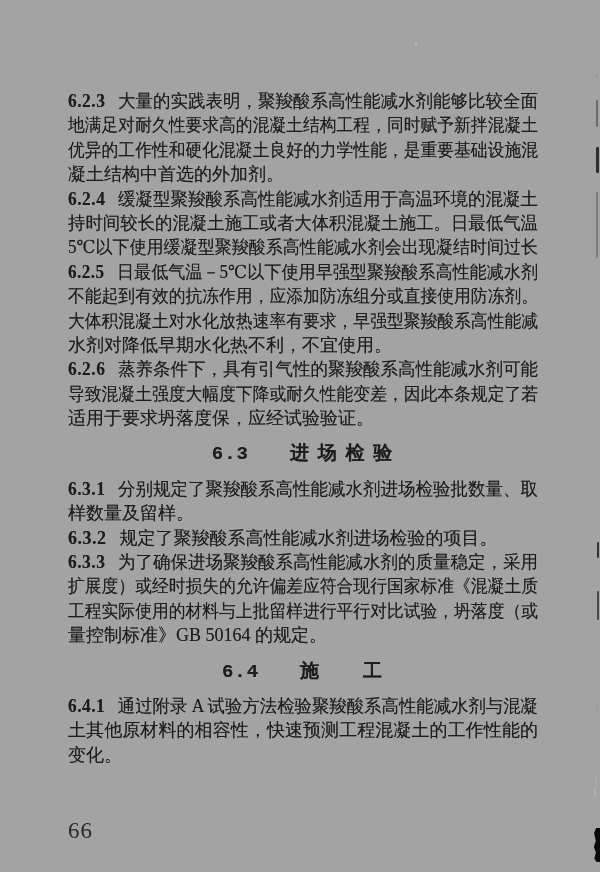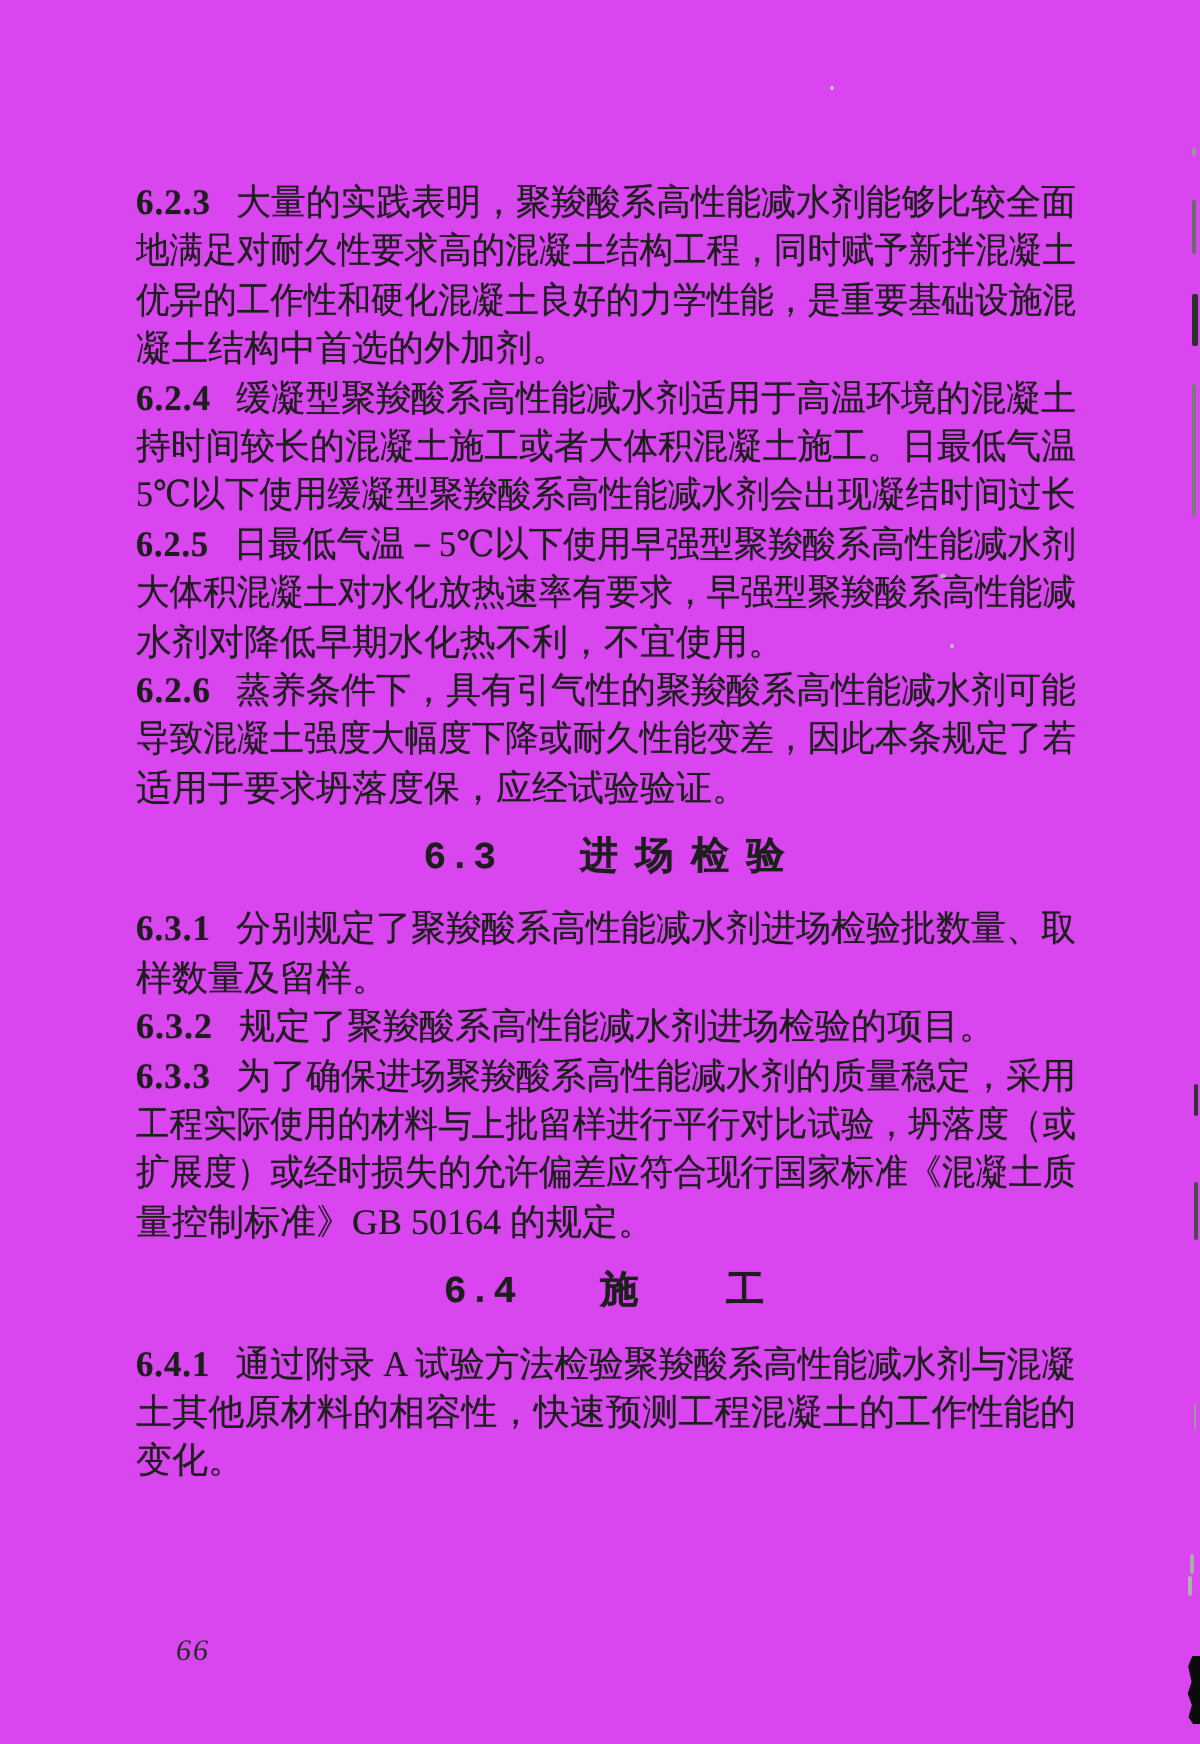--- a/index.html
+++ b/index.html
@@ -15,56 +15,57 @@
   }
   .line{height:24.4px;line-height:24.4px;font-size:18px;text-align:left;overflow:visible;}
   .line.just{text-align:justify;text-align-last:justify;text-justify:inter-character;}
   .fit{display:inline-block;white-space:nowrap;transform-origin:0 60%;}
   .fit.flow{display:inline;white-space:normal;}
   .cnum{font-weight:bold;margin-right:13px;letter-spacing:.5px;}
   .heading{height:24.4px;line-height:24.4px;margin:11px 0;text-align:center;font-weight:bold;font-size:19px;}
   .hnum{margin-right:17px;letter-spacing:1px;font-family:Liberation Mono, monospace;}
   .htitle{letter-spacing:2px;margin-left:24px;}
   .page-num{
-    position:absolute;left:88px;top:818px;
-    font-style:italic;font-size:15px;letter-spacing:1px;color:#2a2a2a;
+    position:absolute;left:68px;top:818px;
+    font-size:23px;letter-spacing:1px;color:#2a2a2a;
   }
   .artifacts{position:absolute;inset:0;pointer-events:none;}
   .mark,.speck{position:absolute;border-radius:1px;}
   .speck{border-radius:50%;}
   .blob{
     position:absolute;
     clip-path:polygon(45% 0,100% 0,100% 100%,50% 100%,18% 90%,42% 72%,12% 55%,40% 38%,15% 15%);
   }
 </style>
 </head>
 <body>
 
-<div class="page" style="background: #d946ef; color: rgb(29, 29, 29);">
+<div class="page" style="background: #a3a3a3; color: rgb(29, 29, 29);">
   <div class="content">
       <div class="line"><span class="fit" style="transform: scaleX(0.972079);"><span class="cnum">6.2.3</span><span>大量的实践表明，聚羧酸系高性能减水剂能够比较全面</span></span></div>
       <div class="line"><span class="fit" style="transform: scaleX(0.93254);"><span>地满足对耐久性要求高的混凝土结构工程，同时赋予新拌混凝土</span></span></div>
       <div class="line"><span class="fit" style="transform: scaleX(0.93254);"><span>优异的工作性和硬化混凝土良好的力学性能，是重要基础设施混</span></span></div>
       <div class="line last"><span class="fit"><span>凝土结构中首选的外加剂。</span></span></div>
       <div class="line"><span class="fit" style="transform: scaleX(0.972079);"><span class="cnum">6.2.4</span><span>缓凝型聚羧酸系高性能减水剂适用于高温环境的混凝土</span></span></div>
       <div class="line"><span class="fit" style="transform: scaleX(0.967078);"><span>持时间较长的混凝土施工或者大体积混凝土施工。日最低气温</span></span></div>
       <div class="line"><span class="fit" style="transform: scaleX(0.945407);"><span>5℃以下使用缓凝型聚羧酸系高性能减水剂会出现凝结时间过长</span></span></div>
       <div class="line"><span class="fit" style="transform: scaleX(0.950185);"><span class="cnum">6.2.5</span><span>日最低气温－5℃以下使用早强型聚羧酸系高性能减水剂</span></span></div>
+      <div class="line"><span class="fit" style="transform: scaleX(0.93254);"><span>不能起到有效的抗冻作用，应添加防冻组分或直接使用防冻剂。</span></span></div>
       <div class="line"><span class="fit" style="transform: scaleX(0.93254);"><span>大体积混凝土对水化放热速率有要求，早强型聚羧酸系高性能减</span></span></div>
       <div class="line last"><span class="fit"><span>水剂对降低早期水化热不利，不宜使用。</span></span></div>
       <div class="line"><span class="fit" style="transform: scaleX(0.972079);"><span class="cnum">6.2.6</span><span>蒸养条件下，具有引气性的聚羧酸系高性能减水剂可能</span></span></div>
       <div class="line"><span class="fit" style="transform: scaleX(0.93254);"><span>导致混凝土强度大幅度下降或耐久性能变差，因此本条规定了若</span></span></div>
       <div class="line last"><span class="fit"><span>适用于要求坍落度保，应经试验验证。</span></span></div>
       <div class="heading"><span class="hnum">6.3</span><span class="htitle">进 场 检 验</span></div>
       <div class="line"><span class="fit" style="transform: scaleX(0.972079);"><span class="cnum">6.3.1</span><span>分别规定了聚羧酸系高性能减水剂进场检验批数量、取</span></span></div>
       <div class="line last"><span class="fit"><span>样数量及留样。</span></span></div>
       <div class="line last"><span class="fit"><span class="cnum">6.3.2</span><span>规定了聚羧酸系高性能减水剂进场检验的项目。</span></span></div>
       <div class="line"><span class="fit" style="transform: scaleX(0.972079);"><span class="cnum">6.3.3</span><span>为了确保进场聚羧酸系高性能减水剂的质量稳定，采用</span></span></div>
+      <div class="line"><span class="fit" style="transform: scaleX(0.93254);"><span>扩展度）或经时损失的允许偏差应符合现行国家标准《混凝土质</span></span></div>
       <div class="line"><span class="fit" style="transform: scaleX(0.93254);"><span>工程实际使用的材料与上批留样进行平行对比试验，坍落度（或</span></span></div>
-      <div class="line"><span class="fit" style="transform: scaleX(0.93254);"><span>扩展度）或经时损失的允许偏差应符合现行国家标准《混凝土质</span></span></div>
       <div class="line last"><span class="fit"><span>量控制标准》GB 50164 的规定。</span></span></div>
       <div class="heading"><span class="hnum">6.4</span><span class="htitle">施　　工</span></div>
       <div class="line"><span class="fit" style="transform: scaleX(0.966053);"><span class="cnum">6.4.1</span><span>通过附录 A 试验方法检验聚羧酸系高性能减水剂与混凝</span></span></div>
       <div class="line just"><span class="fit flow"><span>土其他原材料的相容性，快速预测工程混凝土的工作性能的</span></span></div>
       <div class="line last"><span class="fit"><span>变化。</span></span></div>
     </div>
   <div class="page-num">66</div>
   <div class="artifacts">
       <div class="mark" style="left: 596px; top: 74px; width: 2px; height: 4px; background: rgb(153, 153, 153);"></div>
       <div class="mark" style="left: 596px; top: 100px; width: 2px; height: 27px; background: rgb(106, 106, 106);"></div>

